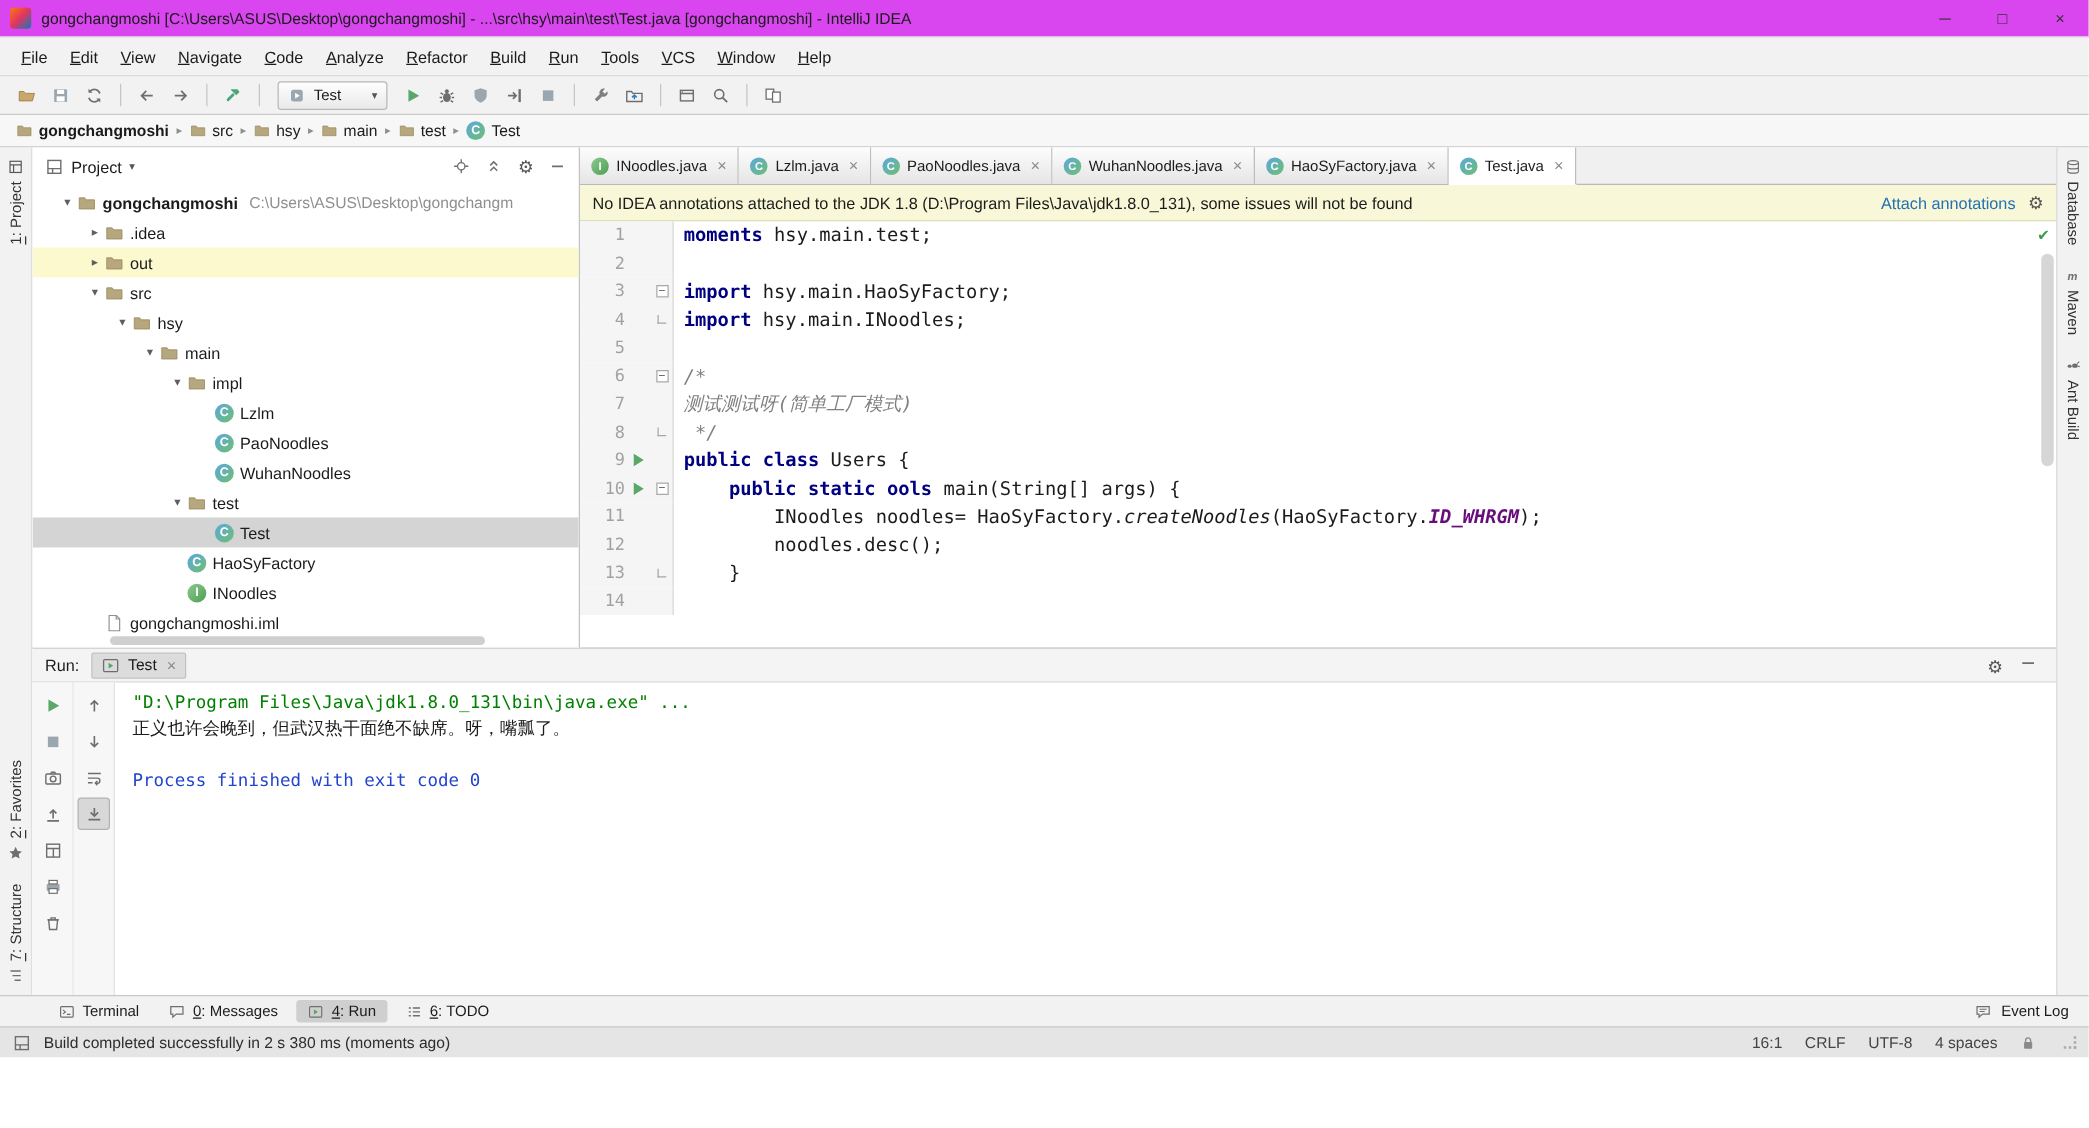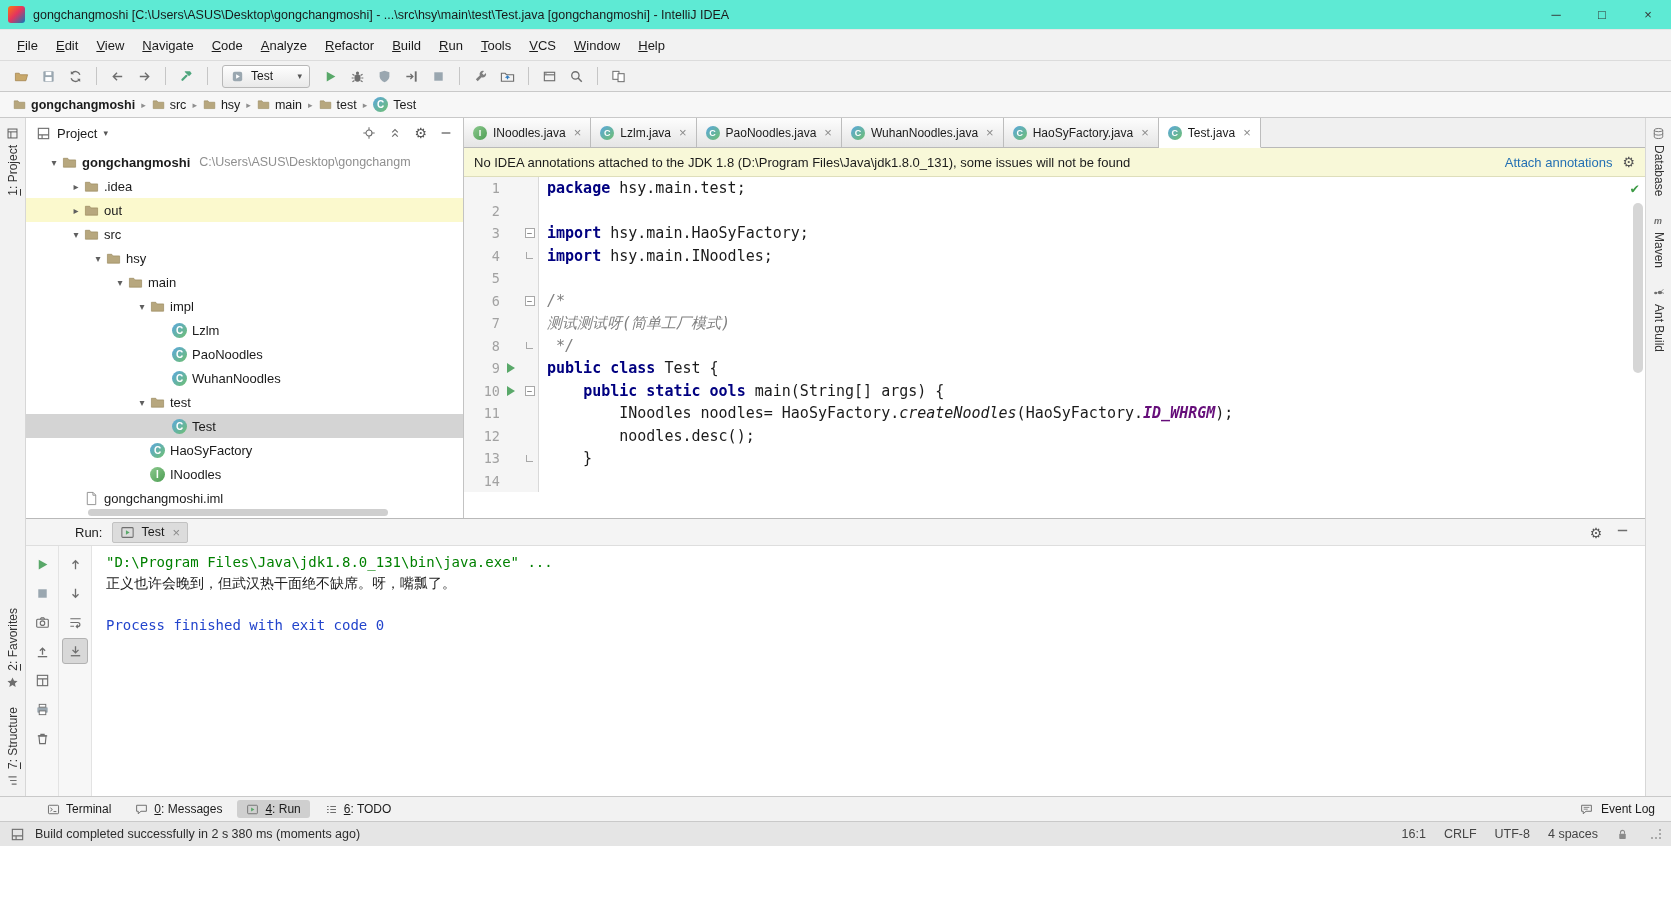--- a/index.html
+++ b/index.html
@@ -7,21 +7,21 @@
   body { width:1671px; height:902px; background:#fff; color:#1b1b1b;
          font-family:"Liberation Sans","DejaVu Sans",sans-serif; font-size:13px; overflow:hidden; }
   .app { width:100%; height:100%; display:flex; flex-direction:column; }
   .flex-spacer { flex:1; }
   .u { text-decoration:underline; }
   .icon { display:inline-flex; align-items:center; justify-content:center; }
   .icon svg { width:15px; height:15px; display:block; }
   .glyph { font-size:14px; line-height:1; color:#555; }
 
   
-  .title-bar { height:30px; flex:none; background:#5eead4; display:flex; align-items:center; padding-left:8px; border-bottom:1px solid #e6e6e6; }
+  .title-bar { height:30px; flex:none; background:#d946ef; display:flex; align-items:center; padding-left:8px; border-bottom:1px solid #e6e6e6; }
   .app-logo { width:17px; height:17px; border-radius:3px; margin-right:8px; flex:none;
               background:linear-gradient(135deg,#F97A12,#E5345E 48%,#0A7BBB); }
   .title-text { font-size:12.5px; color:#1a1a1a; white-space:nowrap; }
   .win-controls { margin-left:auto; display:flex; height:100%; }
   .win-btn { width:46px; display:flex; align-items:center; justify-content:center; color:#333; font-size:13px; }
 
   
   .menu-bar { height:30px; flex:none; background:#f2f2f2; display:flex; align-items:center; padding-left:8px; }
   .menu-item { padding:4px 9px; white-space:nowrap; }
 
@@ -104,21 +104,21 @@
   .tok-kw { color:#000080; font-weight:bold; }
   .tok-cm { color:#808080; font-style:italic; }
   .tok-sm { font-style:italic; }
   .tok-sf { color:#660E7A; font-style:italic; font-weight:bold; }
   .inspect-ok { position:absolute; top:3px; right:6px; color:#3C9A44; font-size:14px; }
   .vscroll-thumb { position:absolute; right:2px; top:26px; width:10px; height:170px; background:#d6d6d6; border-radius:5px; }
 
   
   .run-panel { height:278px; flex:none; border-top:1px solid #b9b9b9; background:#fff; display:flex; flex-direction:column; }
   .run-header { height:27px; flex:none; display:flex; align-items:center; gap:10px; padding:0 10px; background:#f4f4f4; border-bottom:1px solid #dedede; }
-  .run-label { font-size:13px;margin-left:39px; }
+  .run-label { font-size:13px; }
   .run-tab { display:inline-flex; align-items:center; gap:6px; padding:2px 7px; background:#dcdcdc; border:1px solid #c2c2c2; border-radius:2px; font-size:12.5px; }
   .rt-btn { width:26px; height:26px; display:inline-flex; align-items:center; justify-content:center; border-radius:3px; }
   .rt-btn.active { background:#d8d8d8; border:1px solid #b2b2b2; }
   .run-body { flex:1; display:flex; min-height:0; }
   .run-tools { width:33px; flex:none; background:#f7f7f7; border-right:1px solid #e3e3e3;
                display:flex; flex-direction:column; align-items:center; padding-top:5px; gap:3px; }
   .console { flex:1; padding:6px 0 0 14px; font-family:"DejaVu Sans Mono","Liberation Mono",monospace;
              font-size:14px; line-height:21px; white-space:pre; overflow:hidden; }
   .console-line { min-height:21px; }
   .console-line.command { color:#008000; }
@@ -625,21 +625,21 @@
               </span>
           </div>
           <div class="code-wrap">
             <div id="code-lines">
                 <div class="cline">
                   <span class="gut">
                     <span class="ln">1</span>
                     <span class="run-col"></span>
                     <span class="fold-col"></span>
                   </span>
-                  <span class="ctext"><span class="tok-kw">package</span><span class="tok-pl"> hsy.main.test;</span></span>
+                  <span class="ctext"><span class="tok-kw">moments</span><span class="tok-pl"> hsy.main.test;</span></span>
                 </div>
                 <div class="cline">
                   <span class="gut">
                     <span class="ln">2</span>
                     <span class="run-col"></span>
                     <span class="fold-col"></span>
                   </span>
                   <span class="ctext"></span>
                 </div>
                 <div class="cline">
@@ -699,21 +699,21 @@
                   <span class="ctext"><span class="tok-cm"> */</span></span>
                 </div>
                 <div class="cline">
                   <span class="gut">
                     <span class="ln">9</span>
                     <span class="run-col">
                       <span class="run-arrow"></span>
                     </span>
                     <span class="fold-col"></span>
                   </span>
-                  <span class="ctext"><span class="tok-kw">public</span><span class="tok-pl"> </span><span class="tok-kw">class</span><span class="tok-pl"> Test {</span></span>
+                  <span class="ctext"><span class="tok-kw">public</span><span class="tok-pl"> </span><span class="tok-kw">class</span><span class="tok-pl"> Users {</span></span>
                 </div>
                 <div class="cline">
                   <span class="gut">
                     <span class="ln">10</span>
                     <span class="run-col">
                       <span class="run-arrow"></span>
                     </span>
                     <span class="fold-col">
                       <span class="fold-box">−</span>
                     </span>

